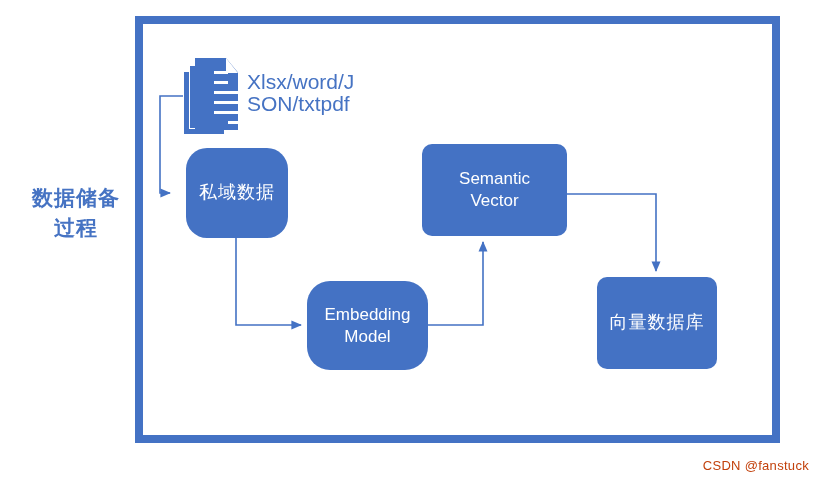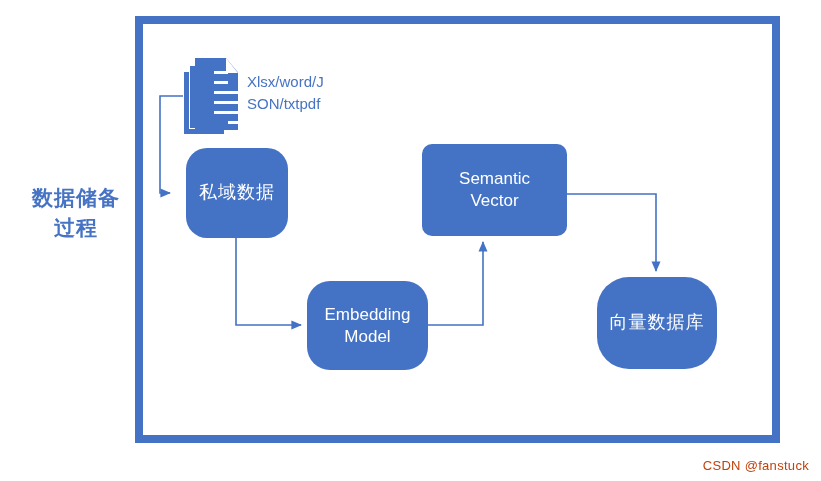--- a/index.html
+++ b/index.html
@@ -63,21 +63,21 @@
     font-size: 18px;
     letter-spacing: 1px;
   }
   .node.latin {
     font-size: 17px;
   }
 
   #node-private  { left: 186px; top: 148px; width: 102px; height: 90px; border-radius: 21px; }
   #node-embed    { left: 307px; top: 281px; width: 121px; height: 89px; border-radius: 23px; }
   #node-semantic { left: 422px; top: 144px; width: 145px; height: 92px; }
-  #node-vecdb    { left: 597px; top: 277px; width: 120px; height: 92px; border-radius: 32px; }
+  #node-vecdb    { left: 597px; top: 277px; width: 120px; height: 92px; }
 
   
   .doc-stack {
     position: absolute;
     left: 183px;
     top: 57px;
     width: 58px;
     height: 78px;
   }
   .doc-page {
@@ -113,21 +113,21 @@
   .dl5 { left: 19px; top: 53px; width: 30px; }
   .dl6 { left: 33px; top: 63px; width: 16px; }
 
   
   .doc-label {
     position: absolute;
     left: 247px;
     top: 71px;
     width: 95px;
     color: #4673C3;
-    font-size: 15px;
+    font-size: 21px;
     line-height: 22px;
     white-space: pre-line;
   }
 
   
   #connectors {
     position: absolute;
     left: 0;
     top: 0;
     width: 821px;

